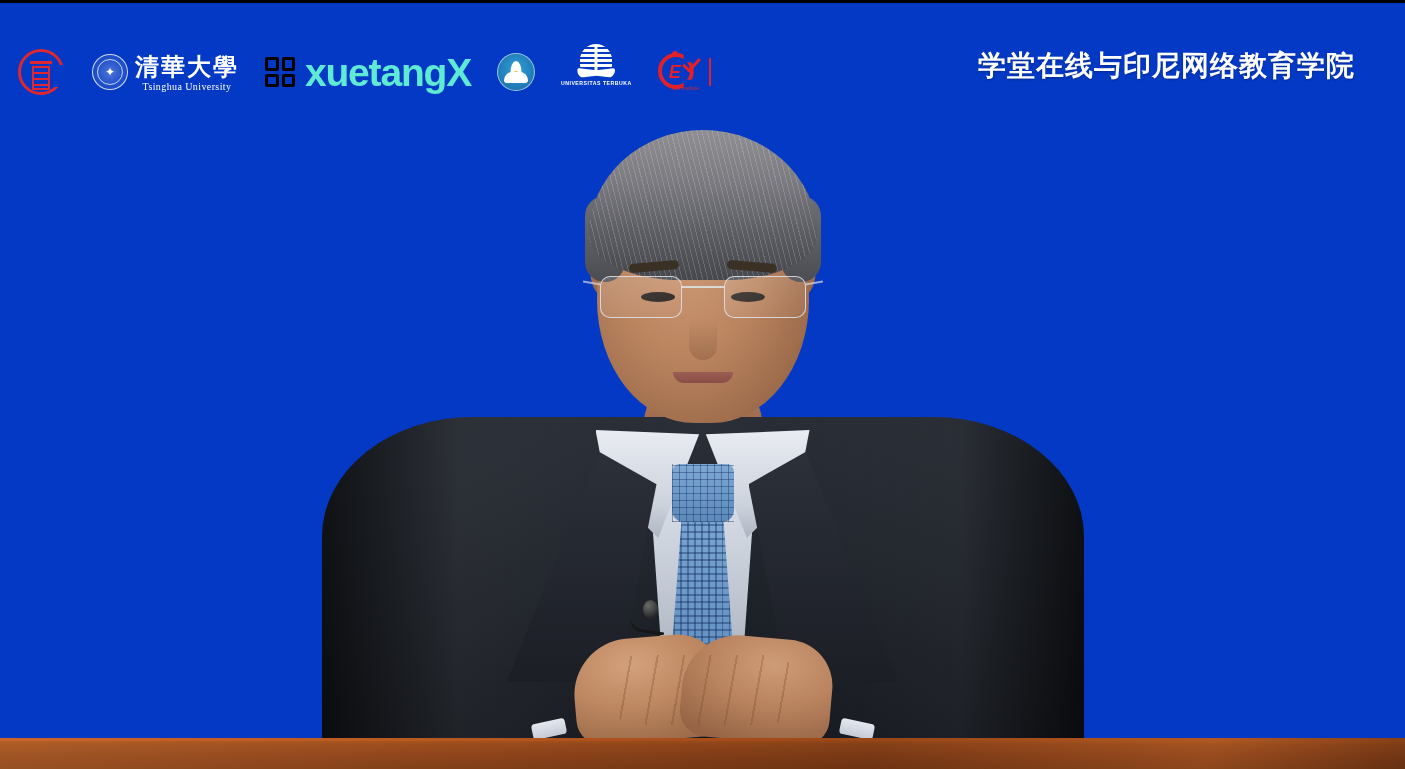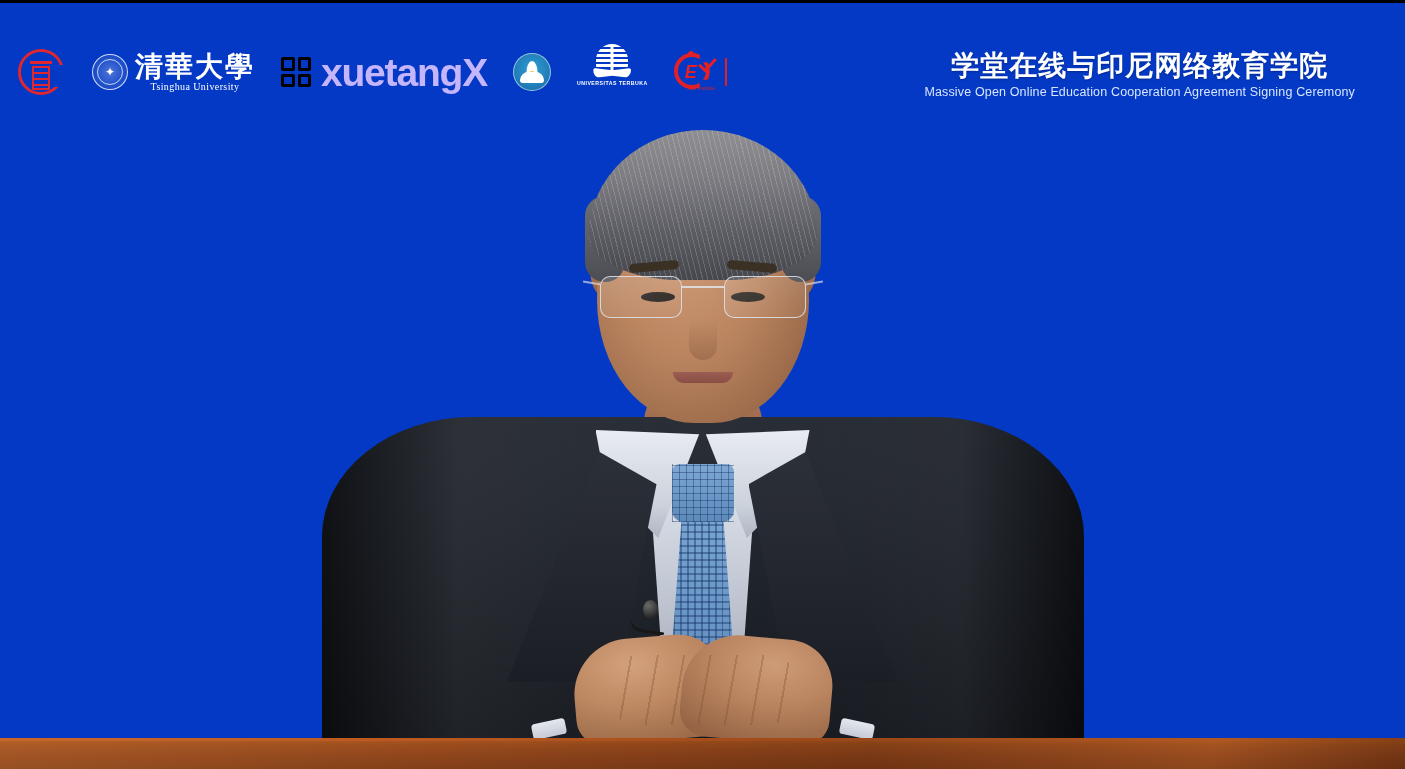--- a/index.html
+++ b/index.html
@@ -251,40 +251,40 @@
     content:""; position:absolute; inset:4px; border-radius:50%;
     border:1.2px solid rgba(255,255,255,.75);
   }
   .th-star{
     position:absolute; left:50%; top:50%; transform:translate(-50%,-50%);
     width:12px; height:12px; color:#fff; font-size:12px; line-height:12px; text-align:center;
   }
   .th-words{ display:flex; flex-direction:column; align-items:center; }
   .th-cn{
     color:#fff; font-family:"DejaVu Serif", serif; font-weight:bold;
-    font-size:28px; letter-spacing:2px; line-height:29px; white-space:nowrap;
+    font-size:24px; letter-spacing:2px; line-height:29px; white-space:nowrap;
   }
   .th-en{
     color:#fff; font-family:"Liberation Serif", serif; font-size:10px;
     letter-spacing:.4px; line-height:12px; white-space:nowrap;
   }
 
   
   .xtx{ display:flex; align-items:center; gap:10px; margin-left:26px; }
   .xtx-mark{
     width:30px; height:30px;
     display:grid; grid-template-columns:1fr 1fr; grid-template-rows:1fr 1fr; gap:3px;
   }
   .xtx-mark i{ display:block; border-radius:2px; border:3px solid; }
   .xtx-q1{ border-color:#3fae49; }
   .xtx-q2{ border-color:#f5b41c; }
   .xtx-q3{ border-color:#ef5a28; }
   .xtx-q4{ border-color:#2b8fd4; }
   .xtx-word{
-    color:#c4b5fd; font-size:39px; line-height:39px; font-weight:600;
+    color:#5eead4; font-size:39px; line-height:39px; font-weight:600;
     letter-spacing:-1.2px; white-space:nowrap;
   }
 
   
   .twh{
     width:38px; height:38px; border-radius:50%; margin-left:26px; position:relative;
     background:radial-gradient(circle at 50% 42%, #2f9fd4 0%, #1f79b5 70%, #16608f 100%);
     border:1.5px solid rgba(255,255,255,.55);
   }
   .twh-flame{
@@ -482,16 +482,15 @@
         <div class="ice-dot"></div>
         <div class="ice-check"></div>
         <div class="ice-sub">ICE Institute</div>
       </div>
       <div class="ice-div"></div>
     </div>
   </div>
 
   <div class="titleblock">
     <div class="title-cn">学堂在线与印尼网络教育学院</div>
-    <div class="title-en" style="margin-top:0">Massive Open Online Education Cooperation Agreement Signing Ceremony</div>
   </div>
 
 </div>
 
 </body></html>

